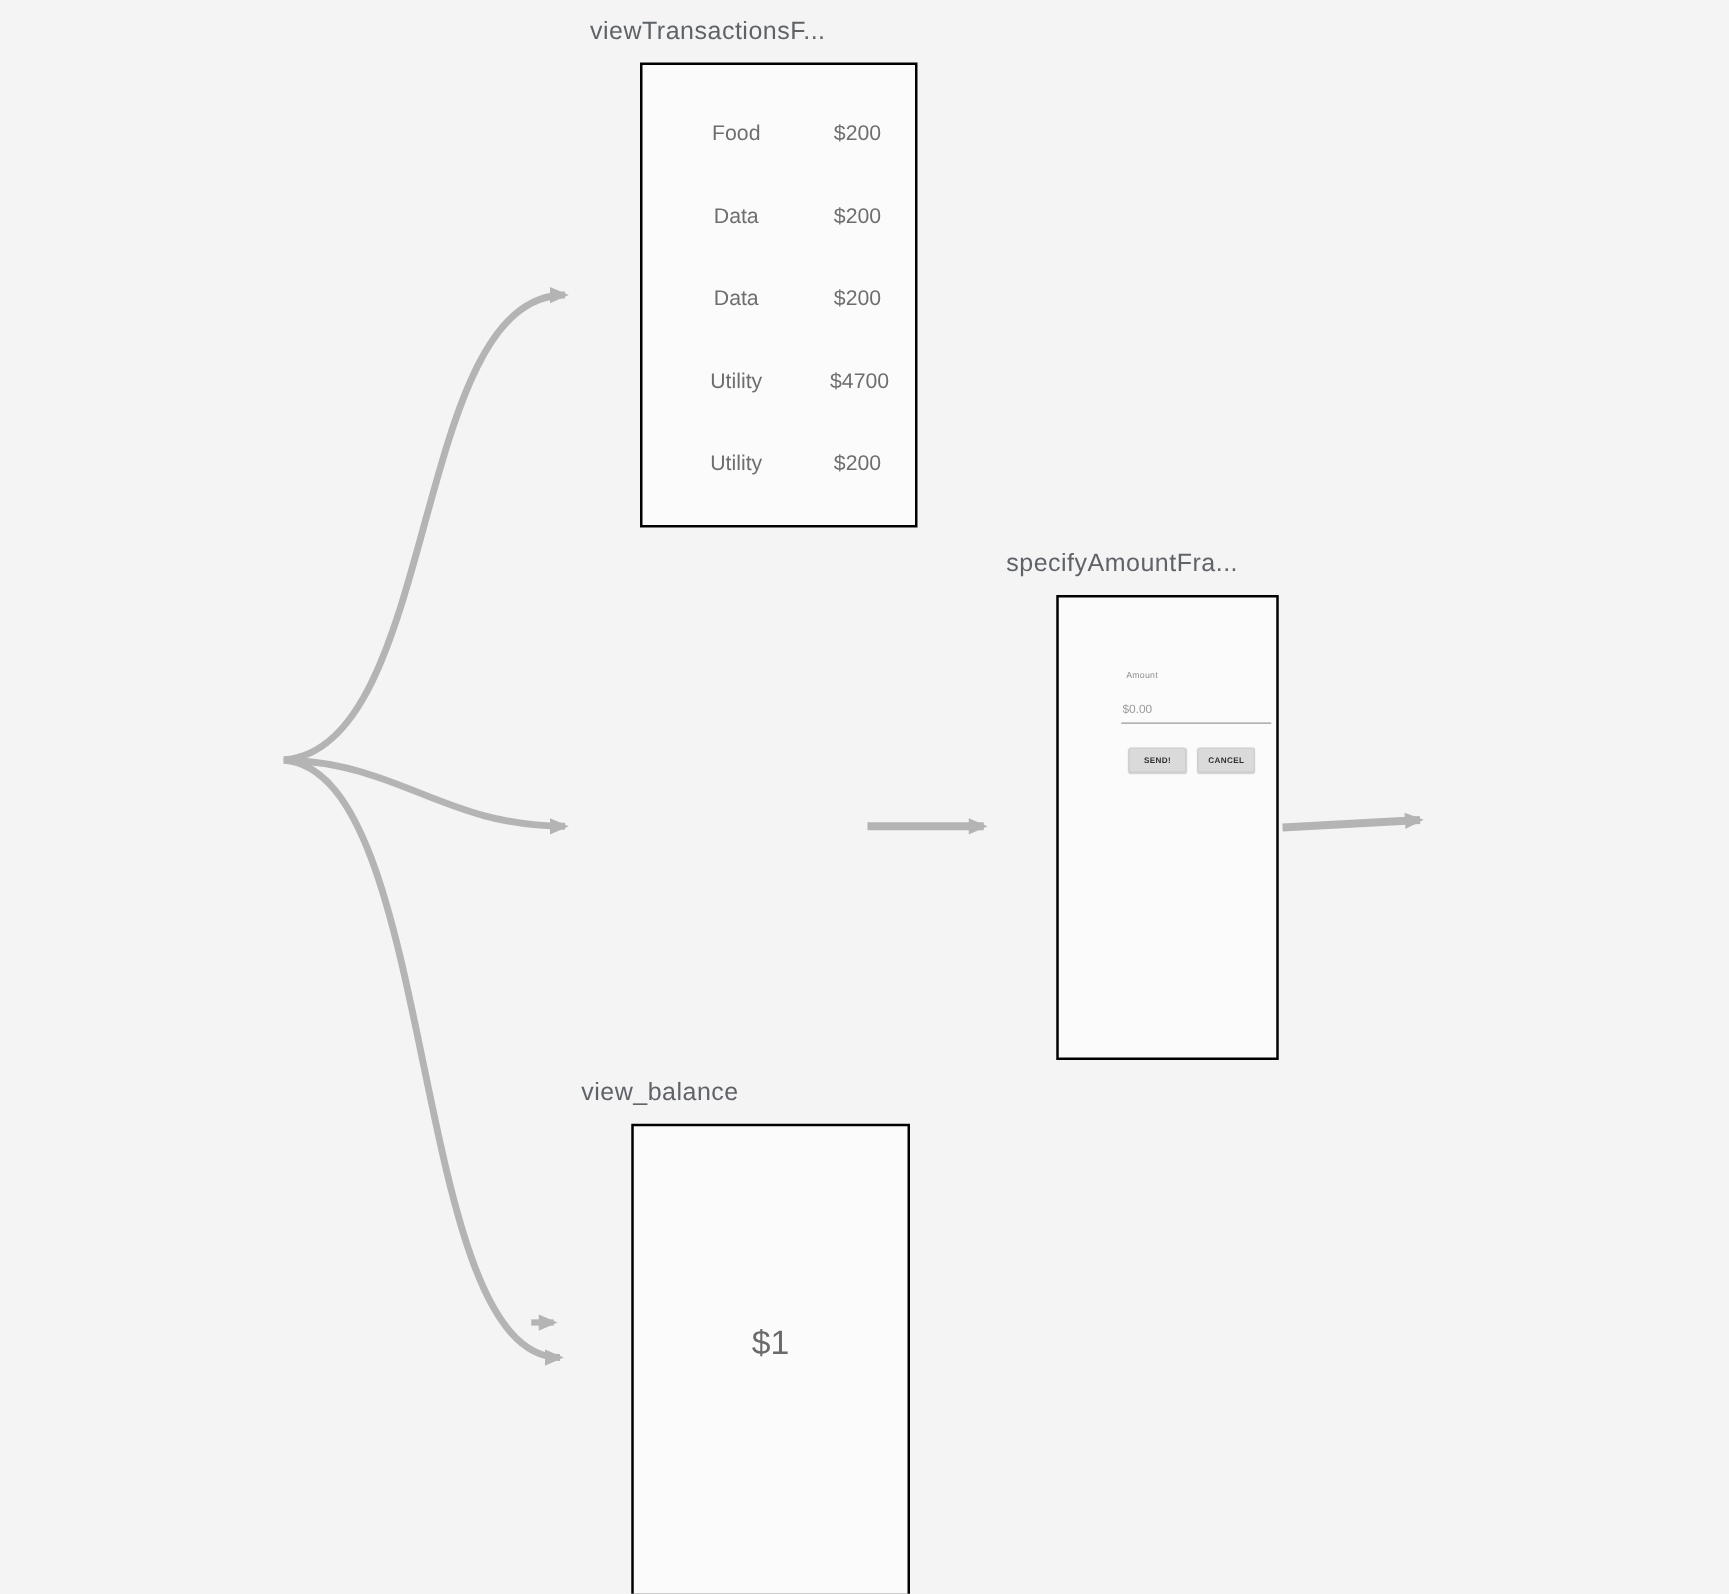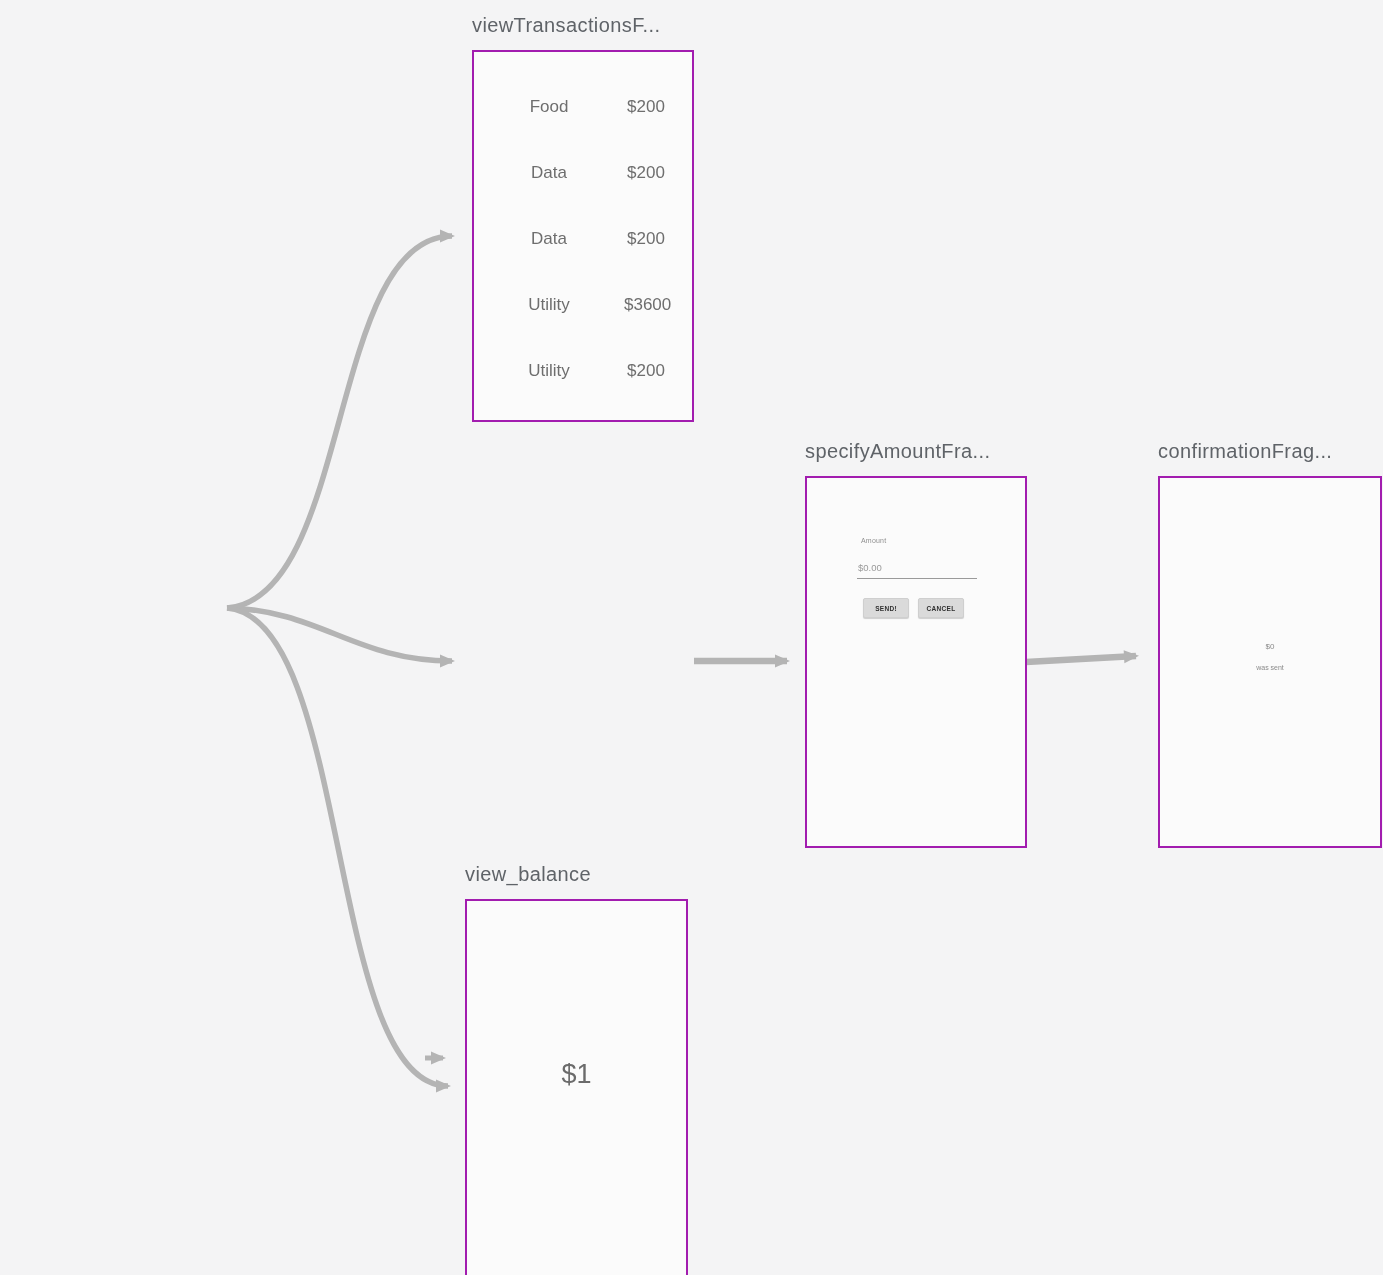--- a/index.html
+++ b/index.html
@@ -31,23 +31,24 @@
     font-size: 20px;
     letter-spacing: 0.4px;
     color: #5f6368;
     margin-bottom: 12px;
     white-space: nowrap;
     cursor: default;
   }
   .frag-panel {
     position: relative;
     background: #fbfbfb;
-    border: 2px solid #a21caf;
+    border: 2px solid #000000;
     box-sizing: border-box;
     overflow: hidden;
+    margin-left: 40px;
   }
   
   .abtn {
     position: absolute;
     background: #dadada;
     border: 1px solid #cfcfcf;
     border-radius: 2px;
     box-shadow: 0 1px 1px rgba(0,0,0,0.18);
     color: #2f2f2f;
     font-family: "Liberation Sans", sans-serif;
@@ -134,53 +135,44 @@
         <div class="tx-row">
           <span class="tx-label">Data</span>
           <span class="tx-amount">$200</span>
         </div>
         <div class="tx-row">
           <span class="tx-label">Data</span>
           <span class="tx-amount">$200</span>
         </div>
         <div class="tx-row">
           <span class="tx-label">Utility</span>
-          <span class="tx-amount">$3600</span>
+          <span class="tx-amount">$4700</span>
         </div>
         <div class="tx-row">
           <span class="tx-label">Utility</span>
           <span class="tx-amount">$200</span>
         </div>
       </div>
     </div>
   </div>
 
 
   <div class="frag-card" style="left:805px; top:438px; width:222px;">
     <div class="frag-title">
       <span>specifyAmountFra...</span>
     </div>
-    <div class="frag-panel" style="width:222px; height:372px;">
+    <div class="frag-panel" style="width:178px; height:372px;">
       <span class="tiny-label" style="left:54px; top:59px;">Amount</span>
       <span class="tiny-input" style="left:51px; top:84px; font-size:9.5px;">$0.00</span>
       <div class="tiny-underline" style="left:50px; top:100px; width:120px;"></div>
       <button class="abtn" style="left:56px; top:120px; width:46px; height:20px; font-size:6.5px;">SEND!</button>
       <button class="abtn" style="left:111px; top:120px; width:46px; height:20px; font-size:6.5px;">CANCEL</button>
     </div>
   </div>
 
-  <div class="frag-card" style="left:1158px; top:438px; width:224px;">
-    <div class="frag-title">
-      <span>confirmationFrag...</span>
-    </div>
-    <div class="frag-panel" style="width:224px; height:372px;">
-      <div class="center-text" style="top:164px; font-size:8px;">$0</div>
-      <div class="center-text" style="top:186px; font-size:7px;">was sent</div>
-    </div>
-  </div>
 
   <div class="frag-card" style="left:465px; top:861px; width:223px;">
     <div class="frag-title">
       <span>view_balance</span>
     </div>
     <div class="frag-panel" style="width:223px; height:378px;">
       <div class="balance-text" style="top:158px;">$1</div>
     </div>
   </div>
 

